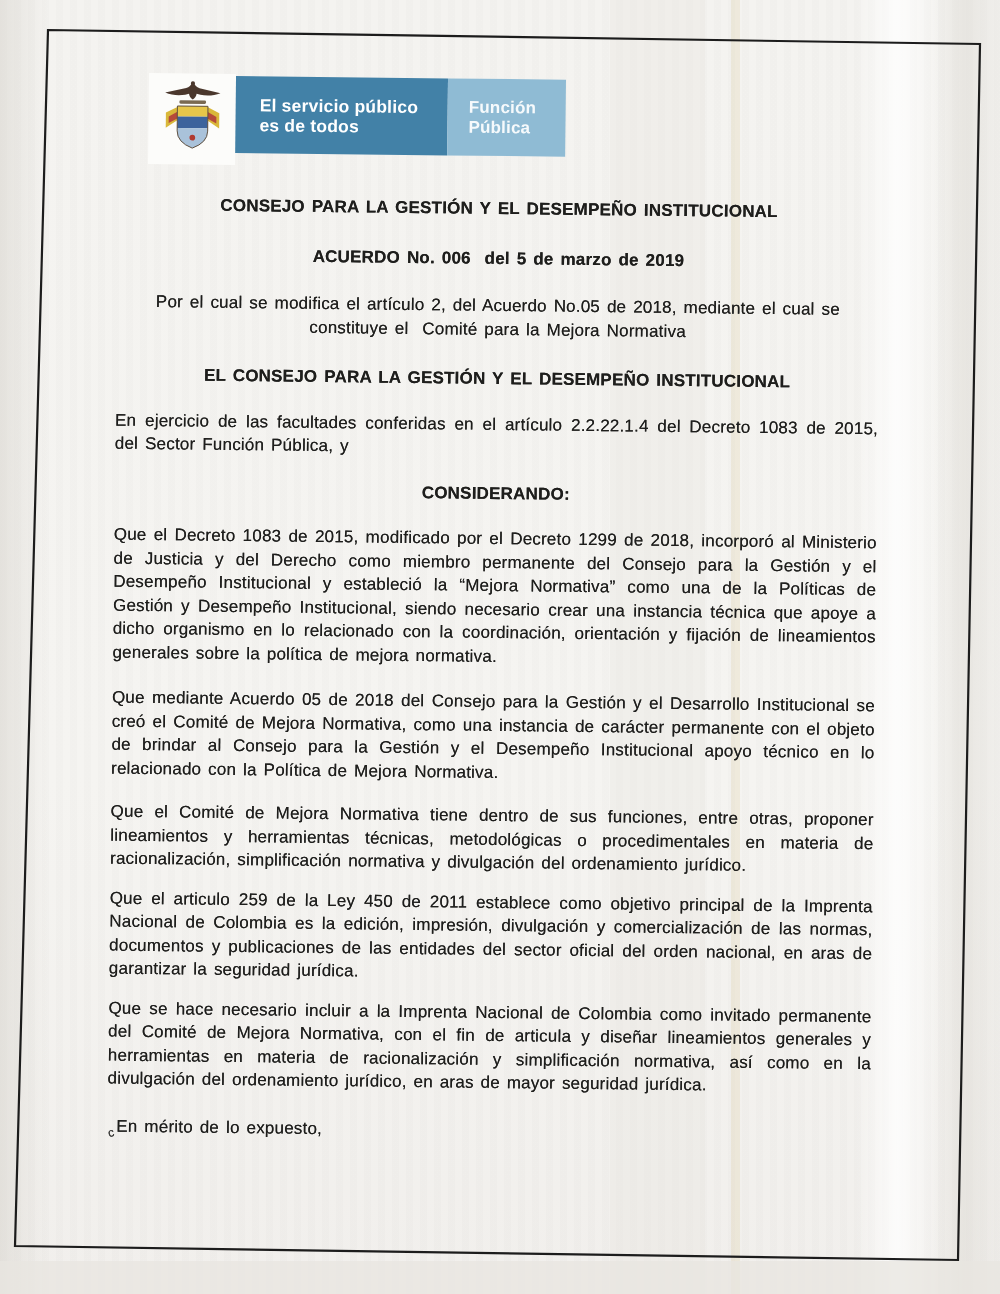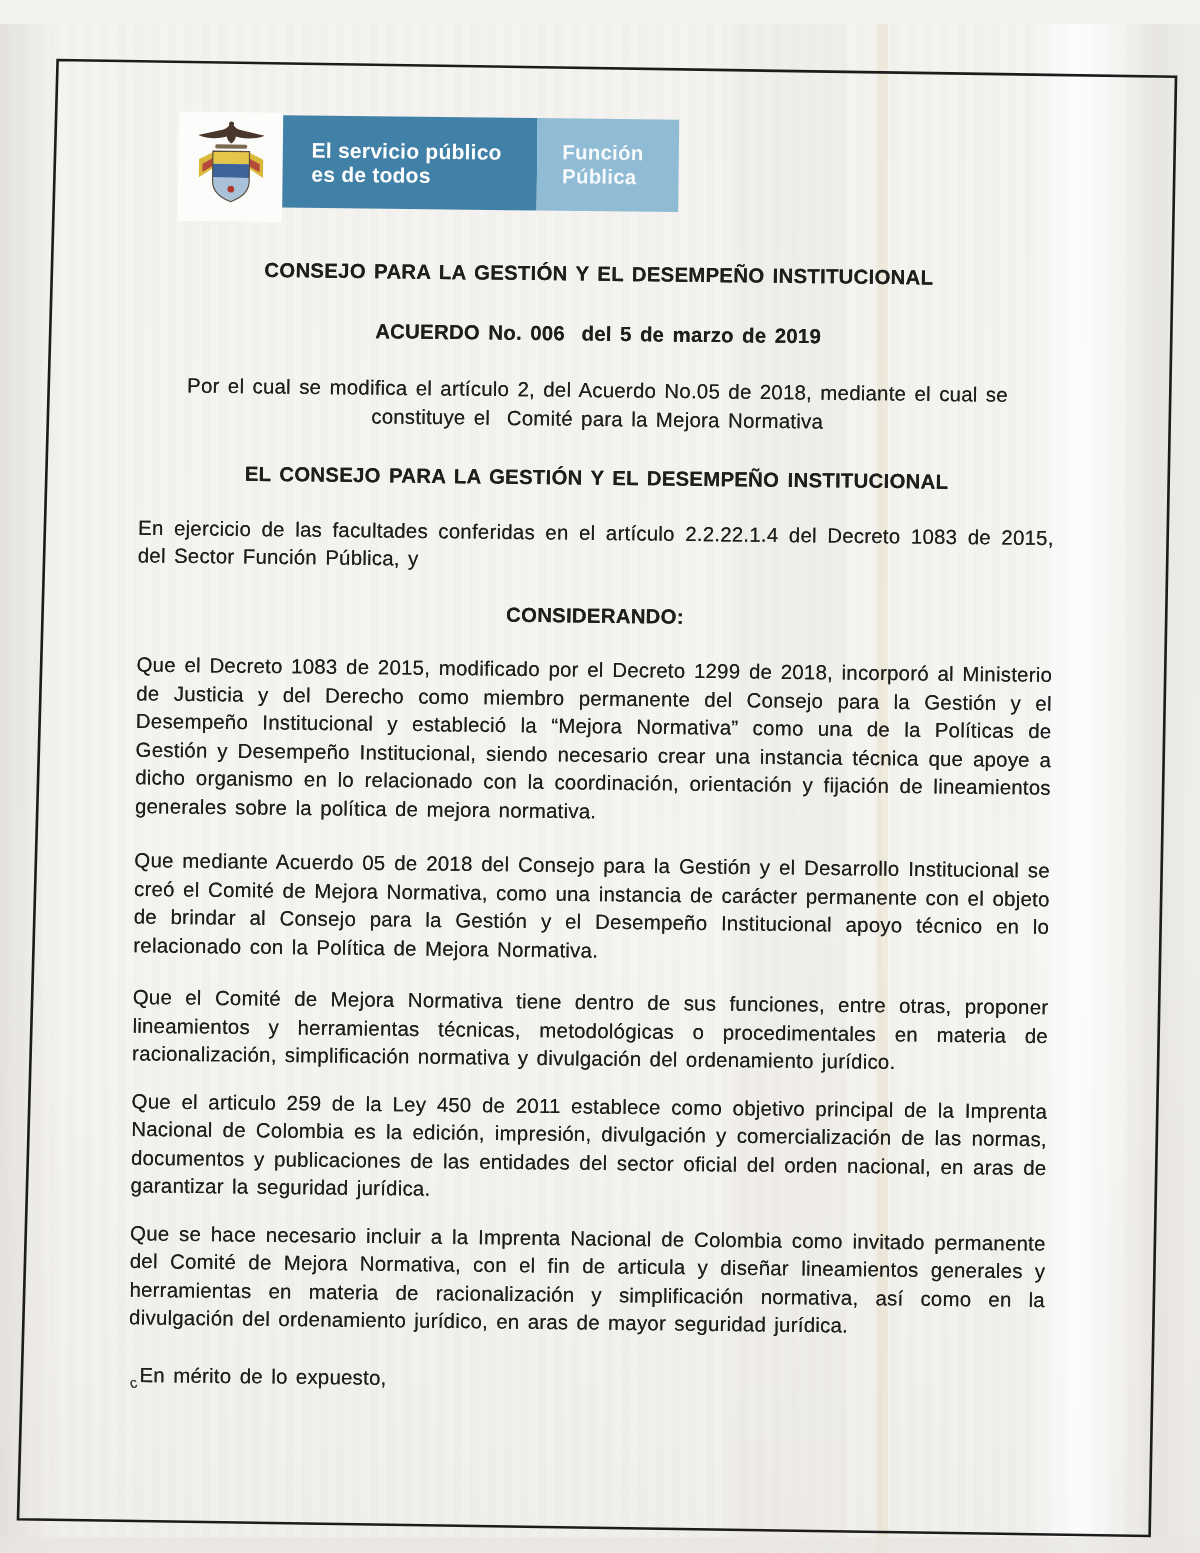--- a/index.html
+++ b/index.html
@@ -8,21 +8,20 @@
     font-family: "Liberation Sans", sans-serif;
     background:#f3f2ef;
     position:relative;
     overflow:hidden;
   }
   .scan {
     position:absolute; inset:0;
     background:
       repeating-linear-gradient(90deg, rgba(0,0,0,0.012) 0 7px, rgba(255,255,255,0.02) 7px 14px),
       linear-gradient(180deg,#f4f3f0 0%, #f5f4f1 60%, #f1efec 100%);
-    margin-top: 20px;
   }
   .streak { position:absolute; top:0; bottom:0; pointer-events:none; }
   .streak.bright   { left:856px; width:84px; background:linear-gradient(90deg, rgba(255,255,255,0) 0%, rgba(255,255,255,0.8) 50%, rgba(255,255,255,0) 100%); }
   .streak.darkcol  { left:934px; width:66px; background:linear-gradient(90deg, rgba(222,219,213,0) 0%, rgba(222,219,213,0.55) 45%, rgba(232,230,226,0.3) 100%); }
   .streak.warm     { left:731px; width:9px;  background:rgba(213,196,140,0.20); }
   .streak.leftedge { left:0; width:48px; background:linear-gradient(90deg, rgba(220,217,211,0.65), rgba(220,217,211,0)); }
   .streak.midsoft  { left:610px; width:95px; background:rgba(231,229,224,0.35); }
   .bottomstrip { position:absolute; left:0; right:0; top:1261px; height:33px; background:rgba(232,229,224,0.75); }
 
   svg.frame { position:absolute; left:0; top:0; }

